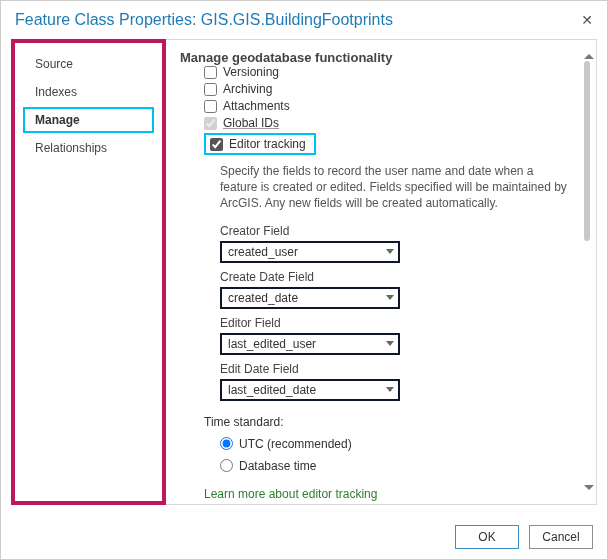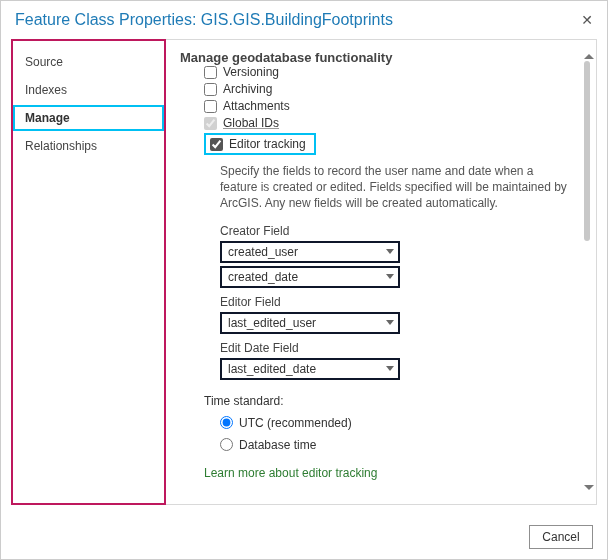--- a/index.html
+++ b/index.html
@@ -1,21 +1,21 @@
 <!DOCTYPE html>
 <html><head>
   <meta charset="utf-8">
   <style>
     * { box-sizing: border-box; margin: 0; padding: 0; font-family: "Segoe UI", Arial, sans-serif; font-size: 12px; color: #333; }
     body { background: #fff; width: 608px; height: 560px; overflow: hidden; border: 1px solid #ccc; position: relative; }
     .titlebar { display: flex; align-items: center; justify-content: space-between; padding: 10px 12px 6px 14px; }
     .titlebar .title { font-size: 16px; color: #1f7bb6; font-weight: 400; }
     .titlebar .close { width: 16px; height: 16px; display: flex; align-items: center; justify-content: center; cursor: pointer; color: #555; font-size: 14px; }
     .body { display: flex; padding: 4px 10px 0 10px; height: 470px; }
-    .sidebar { width: 155px; border: 2px solid #be185d; padding: 8px 0; display: flex; flex-direction: column; gap: 2px; }
+    .sidebar { width: 155px; border: 4px solid #be185d; padding: 8px 8px; display: flex; flex-direction: column; gap: 2px; }
     .sidebar-item { padding: 4px 10px; cursor: pointer; color: #444; border: 2px solid transparent; }
     .sidebar-item.active { border: 2px solid #00c0f3; font-weight: 600; color: #333; }
     .panel-wrapper { flex: 1; border: 1px solid #d9d9d9; border-left: none; display: flex; }
     .panel { flex: 1; padding: 10px 6px 10px 14px; overflow: hidden; }
     .scrollbar { width: 14px; padding: 14px 3px; display: flex; flex-direction: column; justify-content: space-between; align-items: center; }
     .scroll-thumb { width: 6px; height: 180px; background: #c8c8c8; border-radius: 3px; margin-top: 2px; }
     .scroll-arrow { width: 0; height: 0; border-left: 5px solid transparent; border-right: 5px solid transparent; }
     .scroll-arrow.up { border-bottom: 5px solid #777; }
     .scroll-arrow.down { border-top: 5px solid #777; }
     .panel-heading { font-weight: 600; font-size: 13px; color: #444; margin-bottom: 0; }
@@ -83,20 +83,21 @@
 
       <div class="desc">Specify the fields to record the user name and date when a feature is created or edited. Fields specified will be maintained by ArcGIS. Any new fields will be created automatically.</div>
 
       <div class="fields">
         <div class="flabel">Creator Field</div>
         <div class="combo">
           <span>created_user</span>
           <span class="caret"></span>
         </div>
 
+        <div class="flabel">Create Date Field</div>
         <div class="combo">
           <span>created_date</span>
           <span class="caret"></span>
         </div>
 
         <div class="flabel">Editor Field</div>
         <div class="combo">
           <span>last_edited_user</span>
           <span class="caret"></span>
         </div>
@@ -129,14 +130,15 @@
       <div>
         <div class="scroll-arrow up"></div>
         <div class="scroll-thumb"></div>
       </div>
       <div class="scroll-arrow down"></div>
     </div>
   </div>
 </div>
 
 <div class="footer">
+  <div class="btn ok">OK</div>
   <div class="btn">Cancel</div>
 </div>
 
 </body></html>

